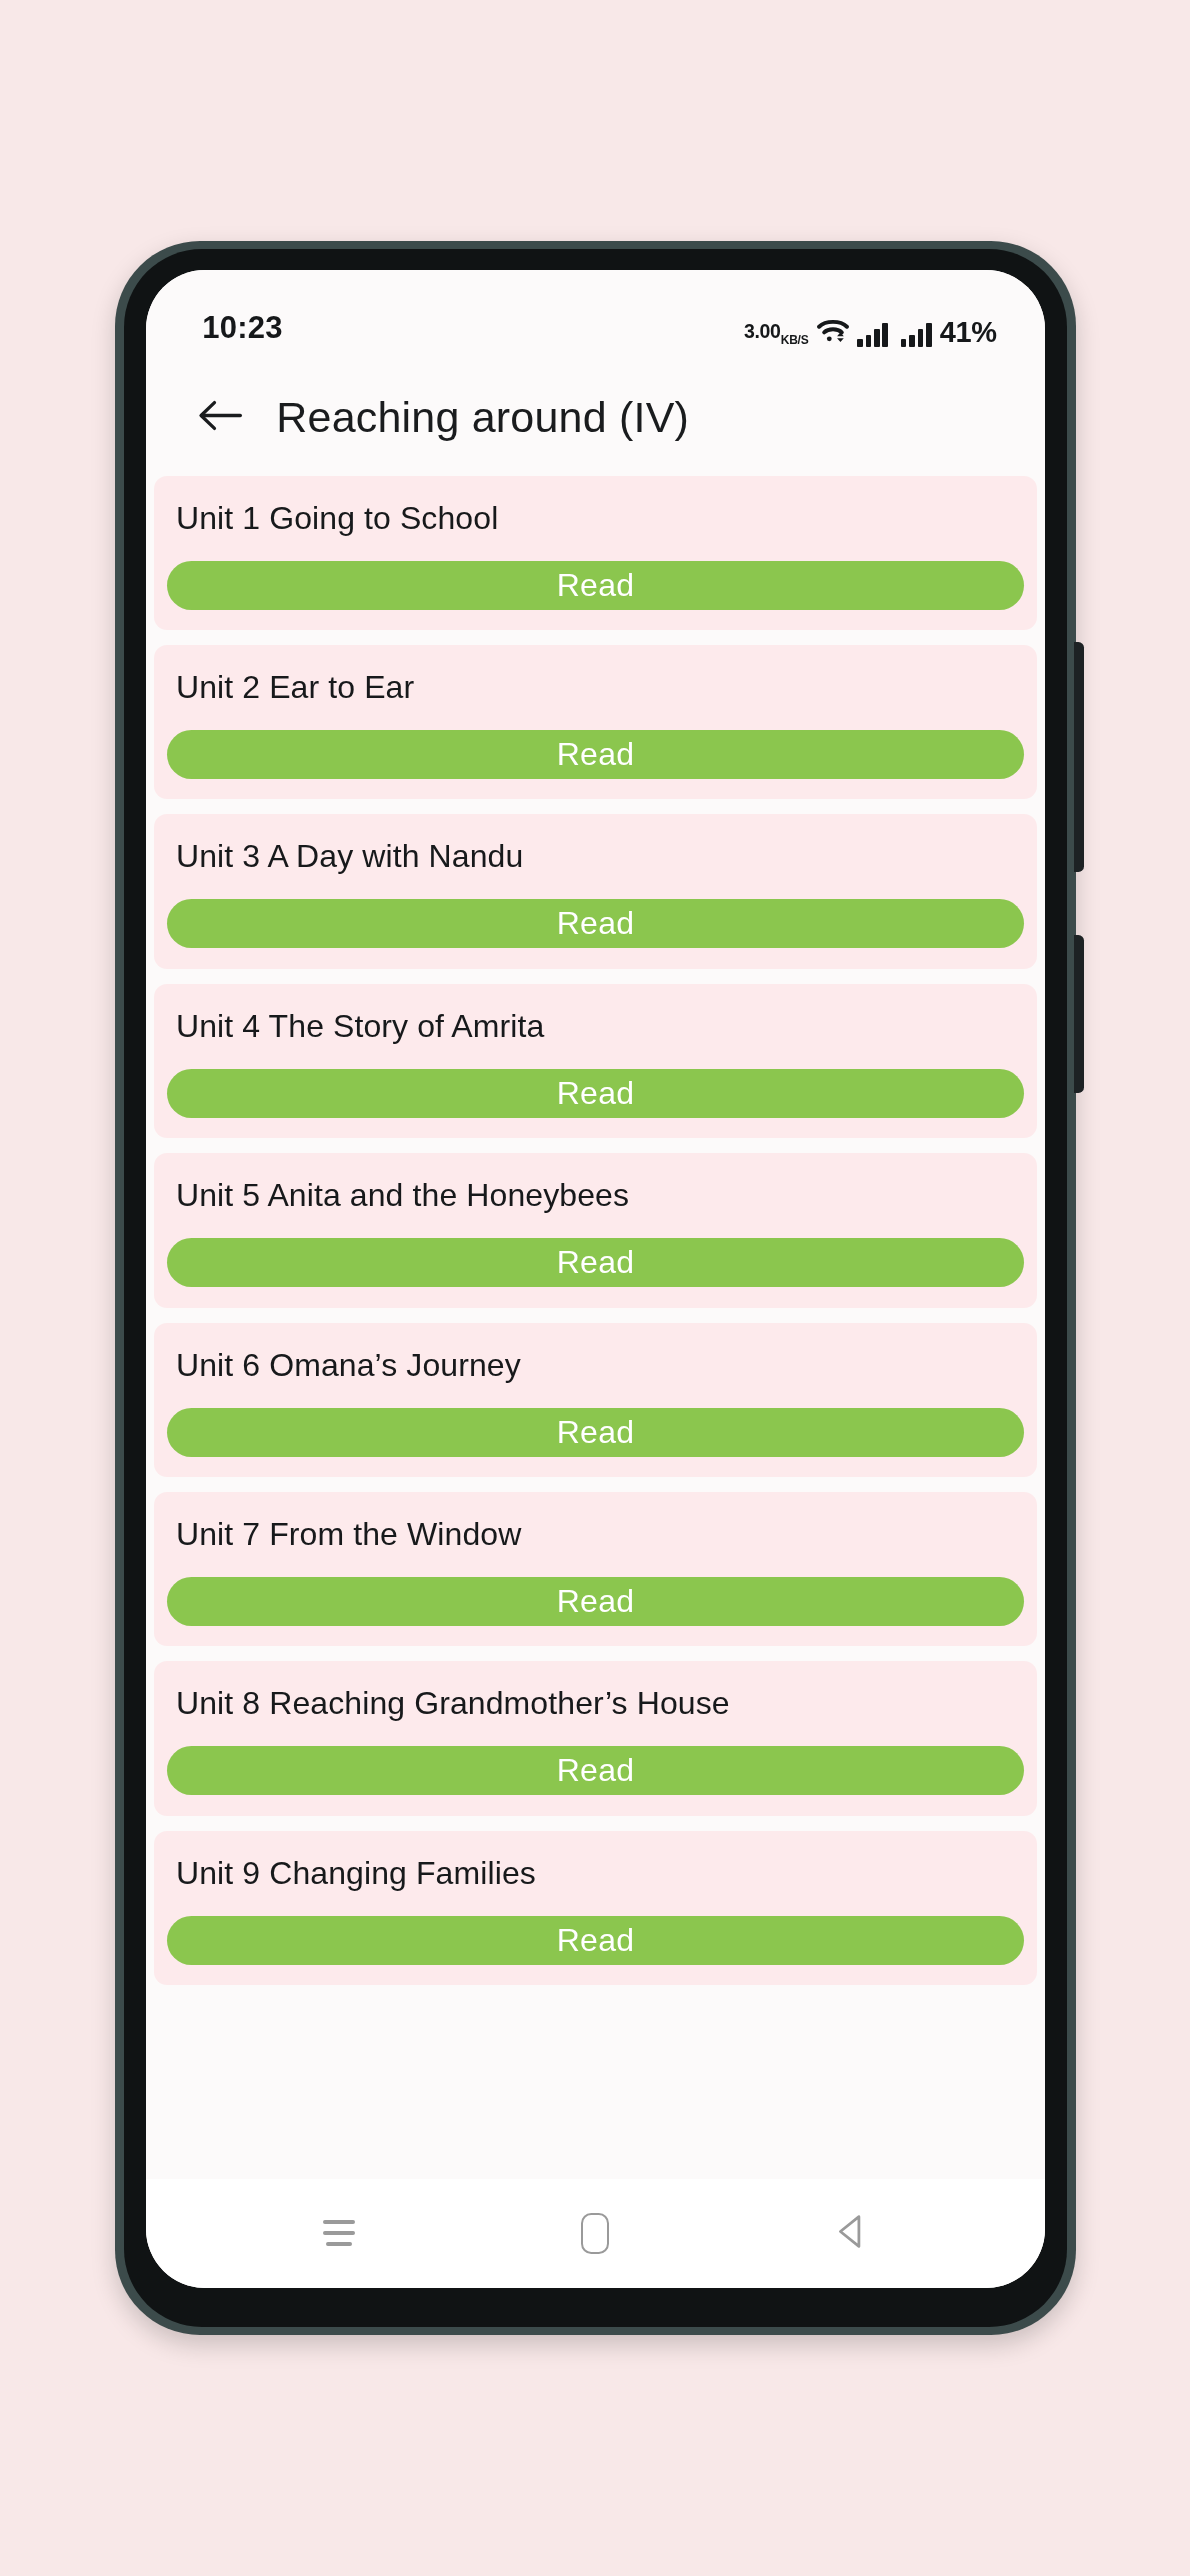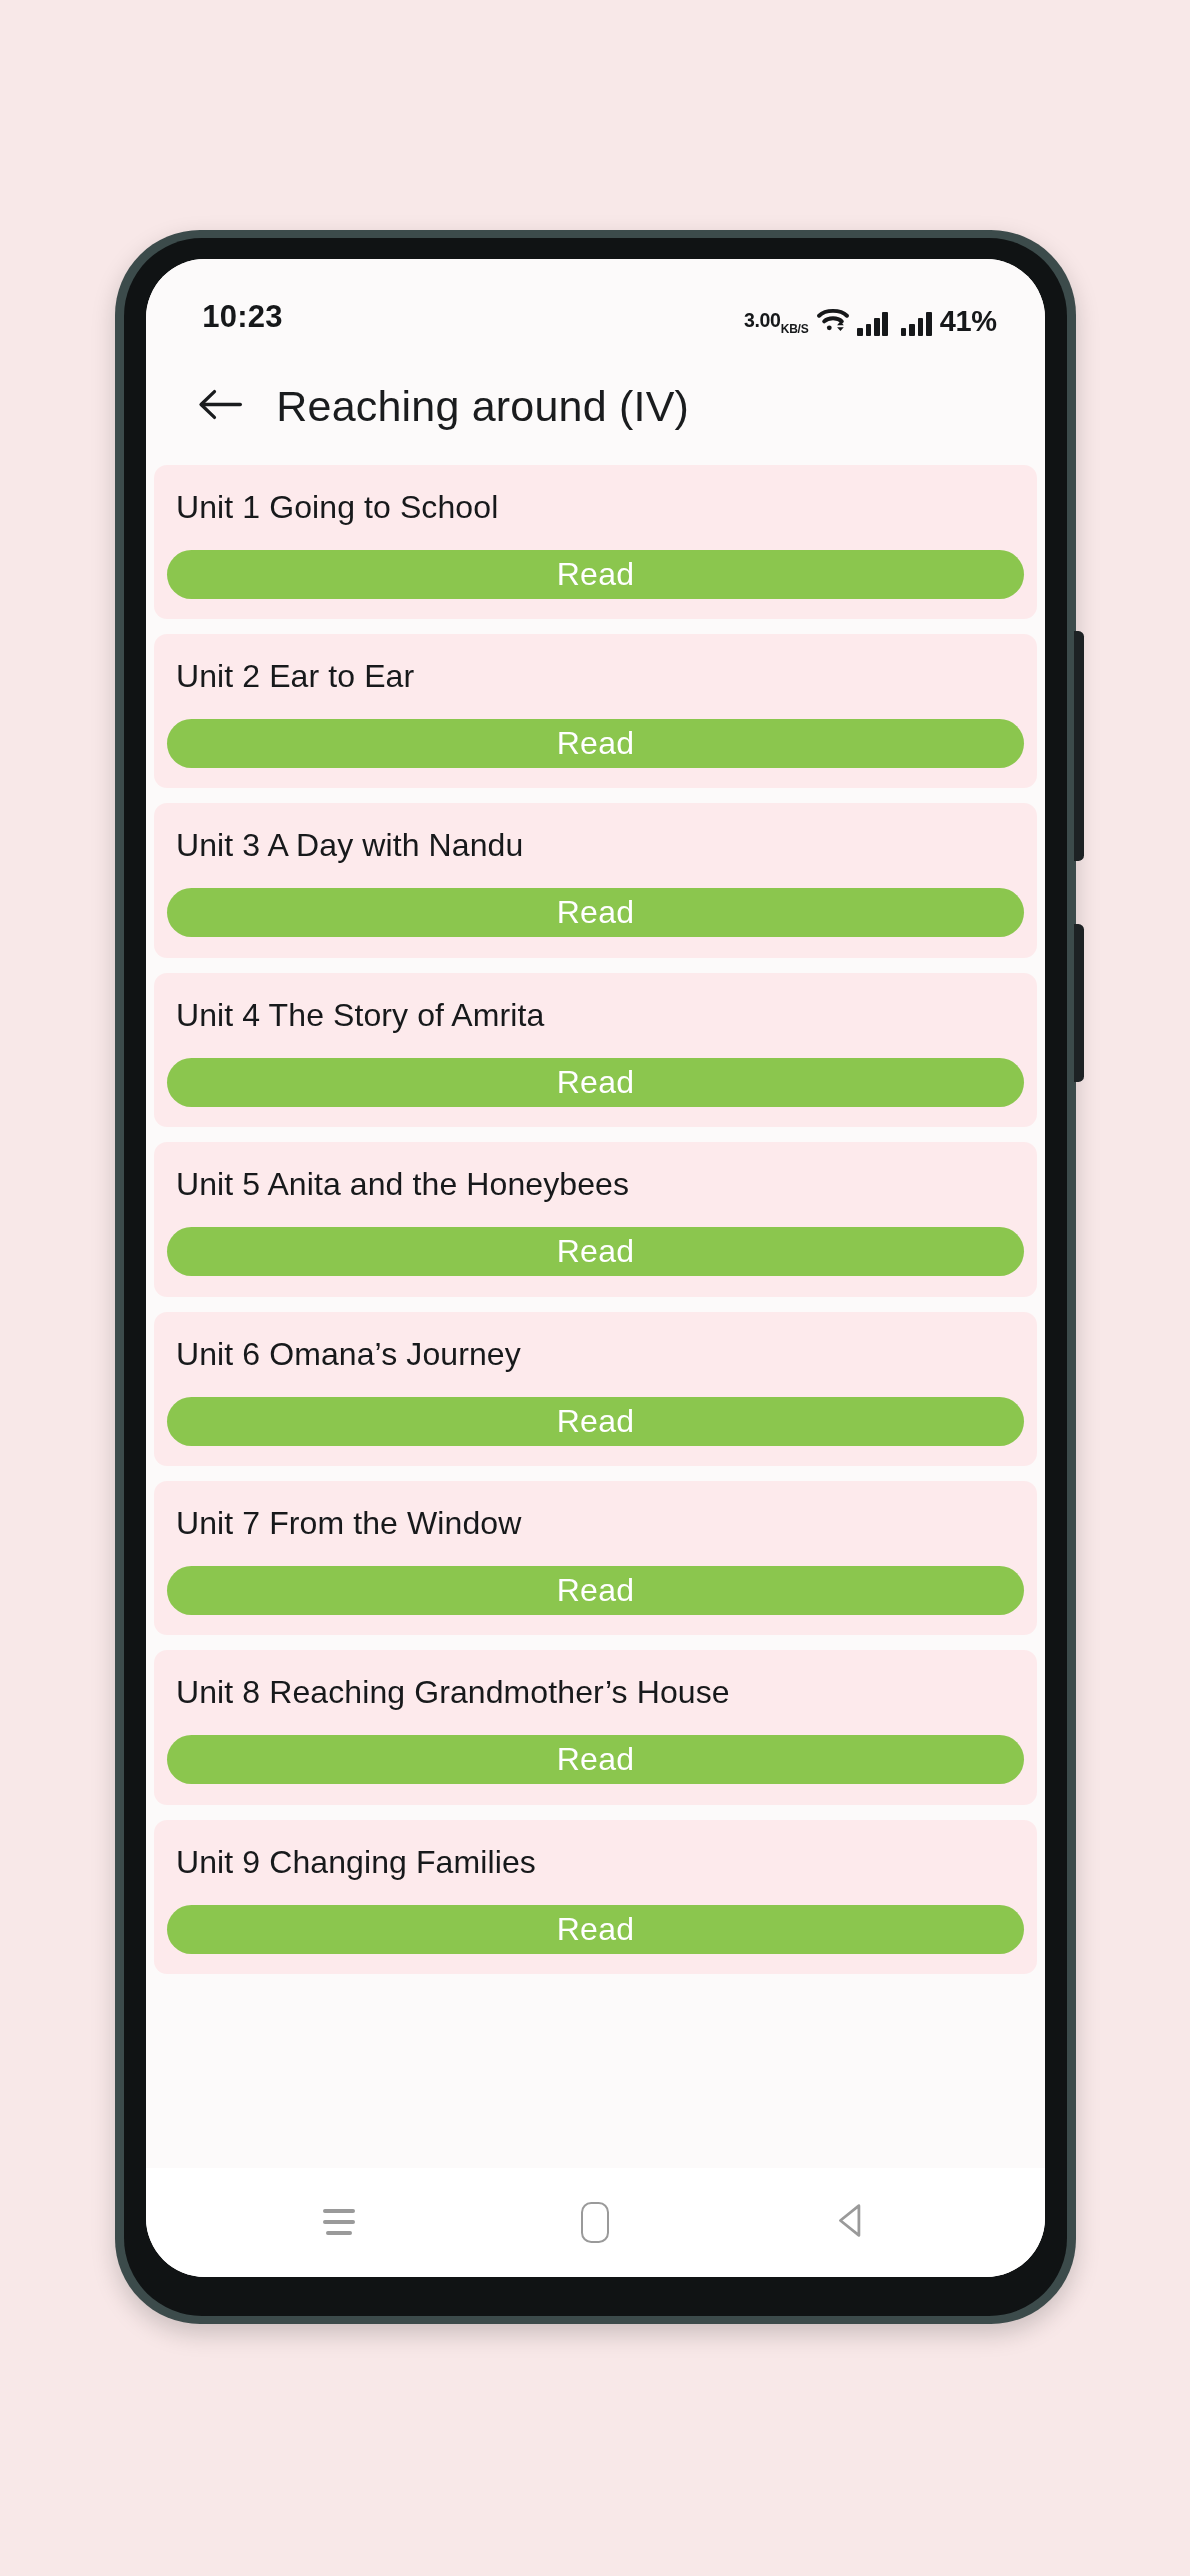--- a/index.html
+++ b/index.html
@@ -13,21 +13,21 @@
   body {
     background: #f8e8e8;
     font-family: "Liberation Sans", sans-serif;
     -webkit-font-smoothing: antialiased;
   }
 
   
   #phone-frame {
     position: absolute;
     left: 115px;
-    top: 230px;
+    top: 241px;
     width: 961px;
     height: 2094px;
     background: #3c4b4b;
     border-radius: 85px;
     box-shadow: 0 9.3px 24px rgba(0,0,0,0.18);
   }
   #phone-bezel {
     position: absolute;
     left: 9.3px;
     top: 8.3px;

